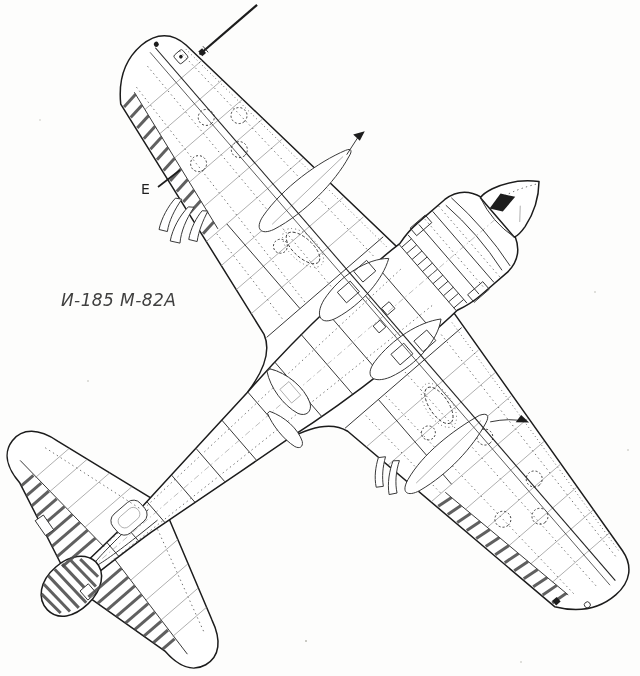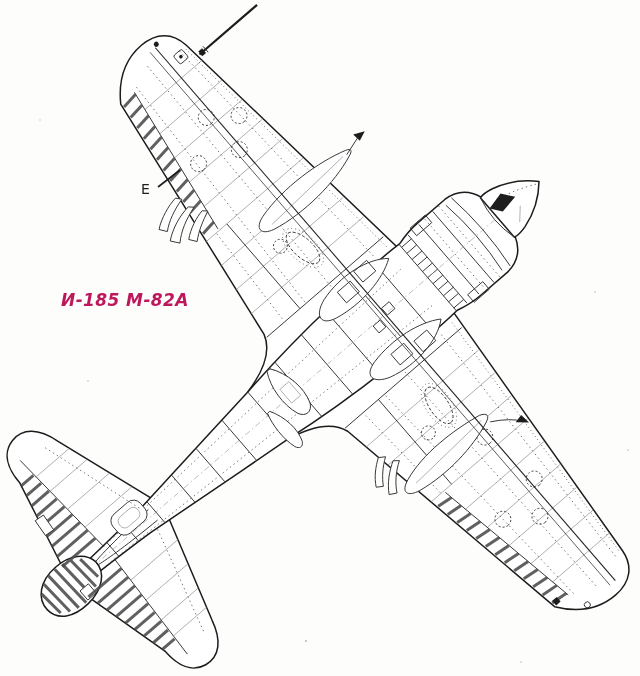--- a/index.html
+++ b/index.html
@@ -1,20 +1,20 @@
 <!DOCTYPE html>
 <html><head>
 <meta charset="utf-8">
 <style>
   html,body{margin:0;padding:0;background:#ffffff;}
   .stage{position:relative;width:640px;height:676px;background:#fdfdfc;overflow:hidden;
          font-family:"DejaVu Sans",sans-serif;}
   .stage svg{position:absolute;left:0;top:0;}
-  .title{position:absolute;left:61px;top:290px;font-size:17px;font-style:italic;font-weight:700;
-         color:#be185d;letter-spacing:.4px;white-space:nowrap;text-align:center;}
+  .title{position:absolute;left:61px;top:290px;font-size:17px;font-style:italic;font-weight:400;
+         color:#404040;letter-spacing:.4px;white-space:nowrap;text-align:center;}
   .elabel{position:absolute;left:141px;top:181px;font-size:14px;font-weight:500;color:#1e1e1e;}
   
   .ln-main{stroke:#1c1c1c;stroke-width:1.5;fill:none;stroke-linejoin:round;stroke-linecap:round;}
   .ln-med{stroke:#333333;stroke-width:.9;fill:none;stroke-linejoin:round;}
   .ln-thin{stroke:#8d8d8d;stroke-width:.65;fill:none;}
   .ln-dot{stroke:#5a5a5a;stroke-width:.8;fill:none;stroke-dasharray:1.4 3.2;}
   .ln-dotfine{stroke:#474747;stroke-width:.9;fill:none;stroke-dasharray:.8 3;}
   .ln-center{stroke:#9a9a9a;stroke-width:.6;fill:none;stroke-dasharray:6 3 1.5 3;}
   .stripe{stroke:#4a4a4a;stroke-width:3;fill:none;opacity:.88;stroke-linecap:butt;}
   .wfill{fill:#ffffff;}

